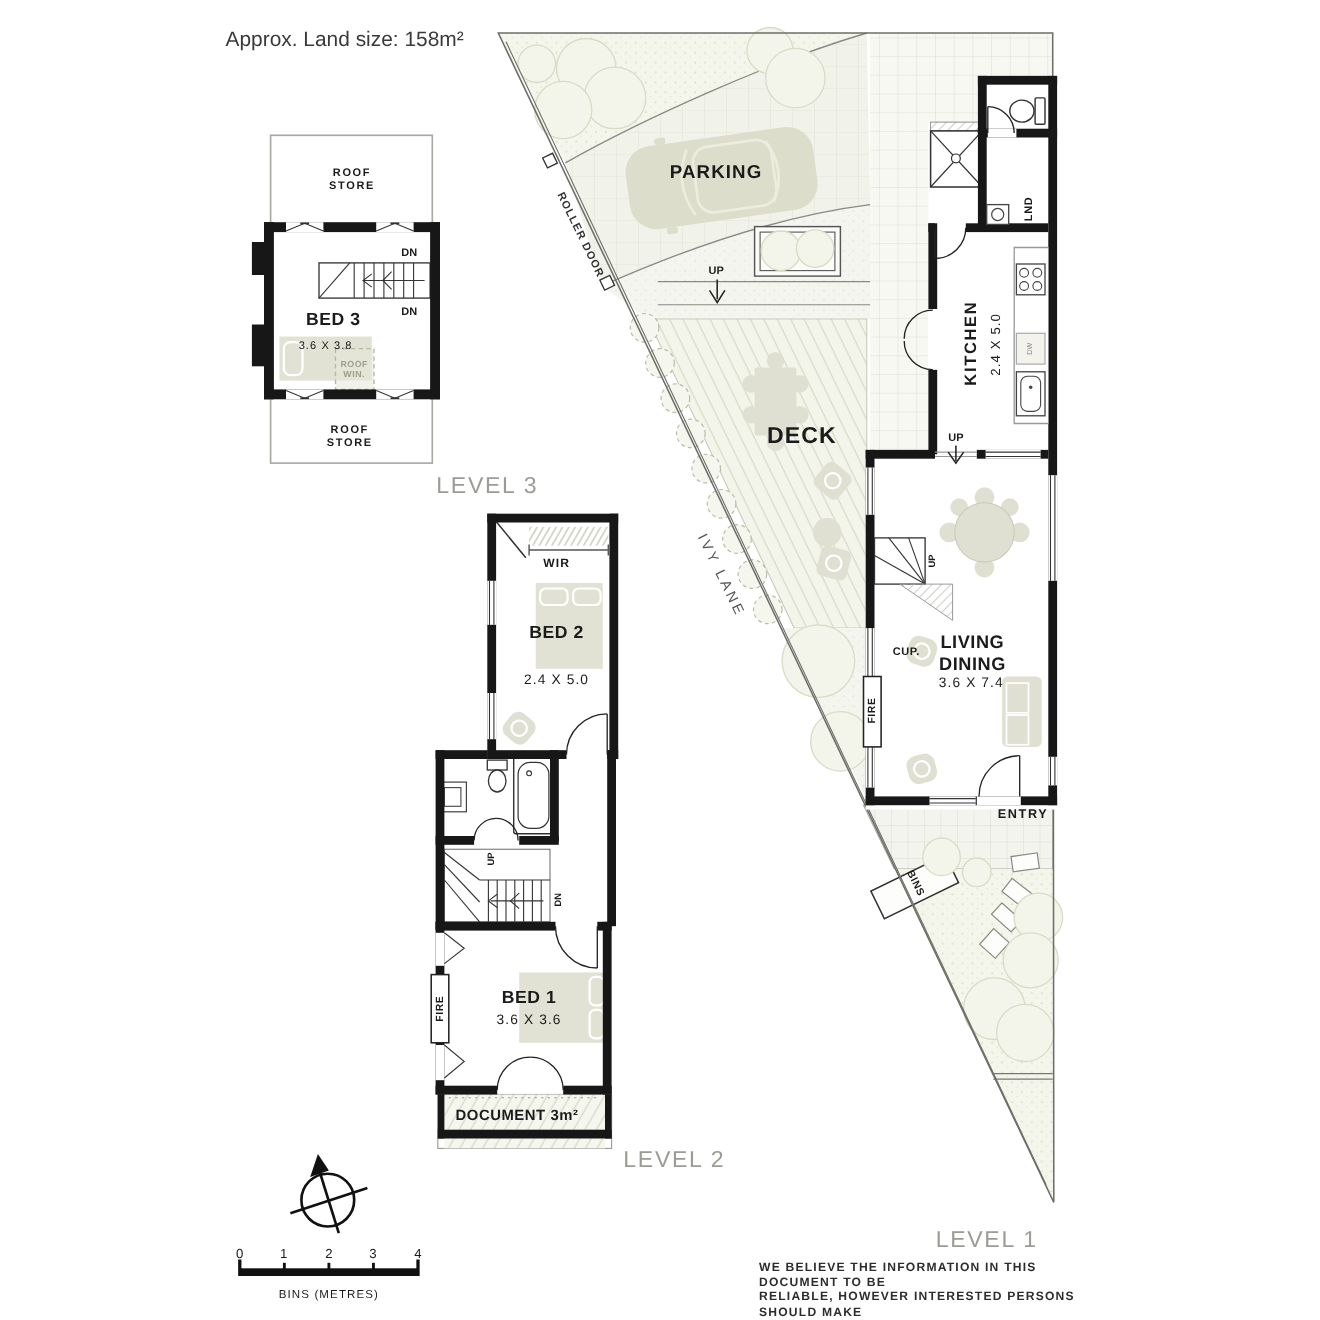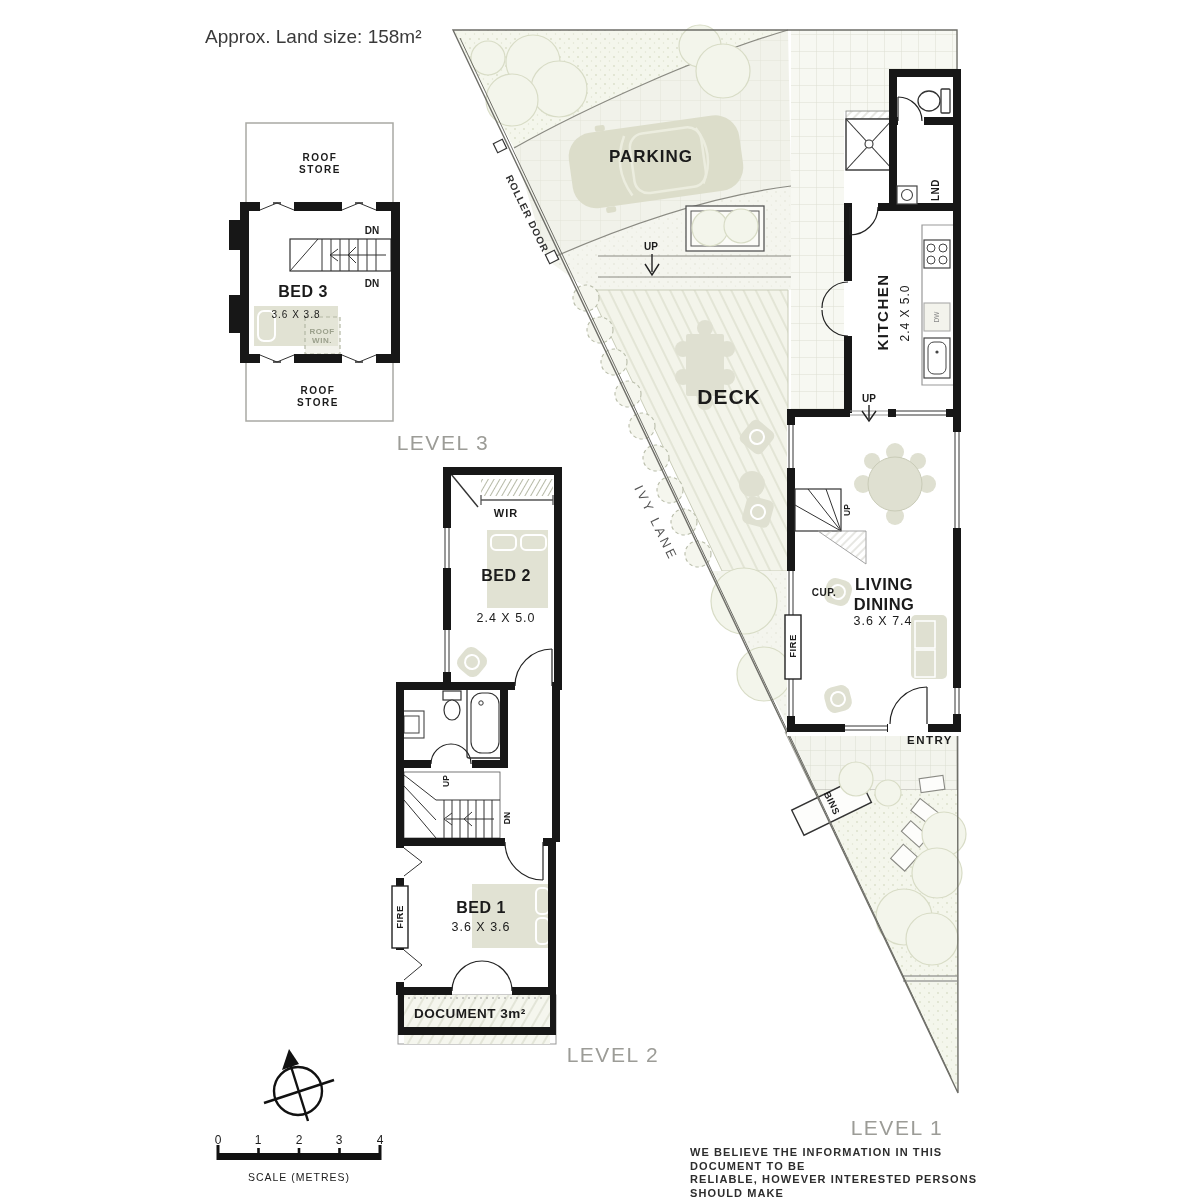--- a/index.html
+++ b/index.html
@@ -549,21 +549,21 @@
 <div class="L b v" style="left:793px;top:646px;font-size:9.5px;letter-spacing:0.5px;">FIRE</div>
 <div class="L b" style="left:930px;top:741px;font-size:11.5px;letter-spacing:1.5px;text-align:right;">ENTRY</div>
 <div class="L b d" style="left:832px;top:803px;font-size:9.5px;letter-spacing:0.5px;">BINS</div>
 <div class="L lvl" style="left:897px;top:1092px;">LEVEL 1</div>
 
 <div class="L" style="left:218px;top:1140px;font-size:12px;">0</div>
 <div class="L" style="left:258px;top:1140px;font-size:12px;">1</div>
 <div class="L" style="left:299px;top:1140px;font-size:12px;">2</div>
 <div class="L" style="left:339px;top:1140px;font-size:12px;">3</div>
 <div class="L" style="left:380px;top:1140px;font-size:12px;">4</div>
-<div class="L" style="left:299px;top:1177px;font-size:10.5px;letter-spacing:1px;">SCALE (METRES)</div>
+<div class="L" style="left:299px;top:1177px;font-size:10.5px;letter-spacing:1px;">BINS (METRES)</div>
 
 <div class="disc">
   <div>WE BELIEVE THE INFORMATION IN THIS DOCUMENT TO BE</div>
   <div>RELIABLE, HOWEVER INTERESTED PERSONS SHOULD MAKE</div>
 
 </div>
 
 </div>
 
 </body></html>

